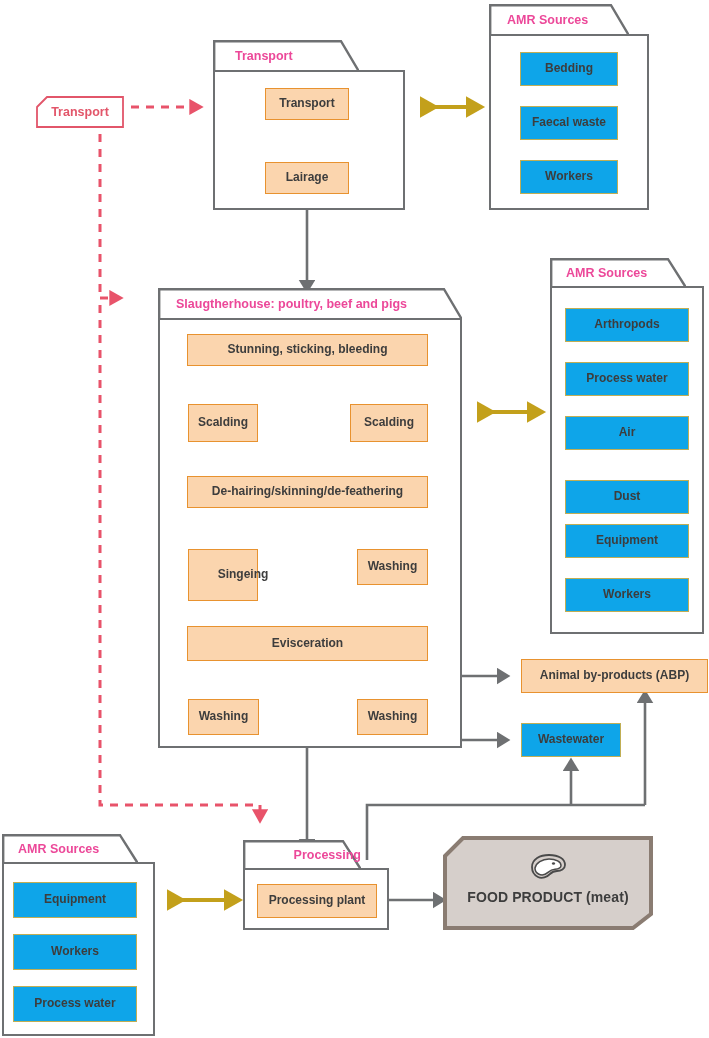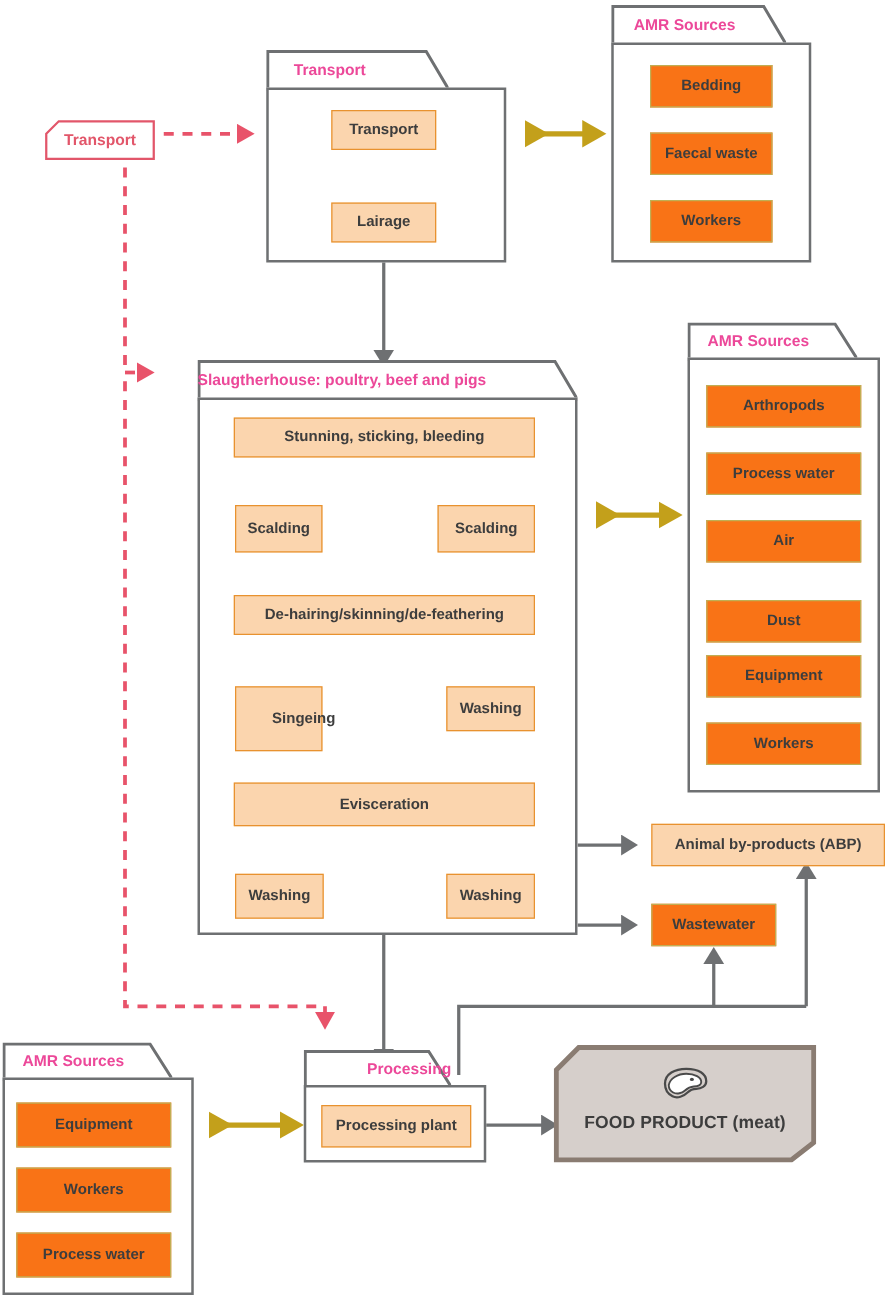--- a/index.html
+++ b/index.html
@@ -10,21 +10,21 @@
 
   
   .node{position:absolute;box-sizing:border-box;display:flex;align-items:center;
         justify-content:center;text-align:center;line-height:1.12;}
 
   
   .proc{background:#fbd5ae;border:1.6px solid #e8922f;color:#3d3d3d;
         font-weight:bold;font-size:12px;}
 
   
-  .amr{background:#f97316;border:1.4px solid #c0ae54;color:#3d3d3d;
+  .amr{background:#0ea5e9;border:1.4px solid #c0ae54;color:#3d3d3d;
        font-weight:bold;font-size:12px;}
 
   
   .folder{position:absolute;box-sizing:border-box;}
   .folder .tab{position:absolute;left:0;top:0;box-sizing:border-box;
        display:flex;align-items:center;}
   .folder .tab .tablabel{position:relative;z-index:3;color:#ec4899;
        font-weight:bold;font-size:12.5px;white-space:nowrap;}
   .folder .body{position:absolute;left:0;box-sizing:border-box;
        border:2.4px solid #6e7072;background:#ffffff;}
@@ -149,21 +149,21 @@
     <span>Bedding</span>
   </div>
   <div class="node amr" style="left:520px;top:106px;width:98px;height:34px;">
     <span>Faecal waste</span>
   </div>
   <div class="node amr" style="left:520px;top:160px;width:98px;height:34px;">
     <span>Workers</span>
   </div>
 
   <div class="folder" style="left:158px;top:288px;width:304px;height:460px;">
-    <div class="tab" style="width:304px;height:32px;">
+    <div class="tab" style="width:304px;height:32px;padding-left:18px;">
       <svg width="304" height="33" style="position:absolute;left:0;top:0;">
         <path d="M1.2,32 L1.2,1.2 L286,1.2 L303,30 L303,32 Z" fill="#ffffff" stroke="#6e7072" stroke-width="2.4" stroke-linejoin="miter"></path>
       </svg>
       <span class="tablabel">Slaugtherhouse: poultry, beef and pigs</span>
     </div>
     <div class="body" style="top:30px;width:304px;height:430px;"></div>
   </div>
 
   <div class="node proc" style="left:187px;top:334px;width:241px;height:32px;align-items:center;">
     <span>Stunning, sticking, bleeding</span>

